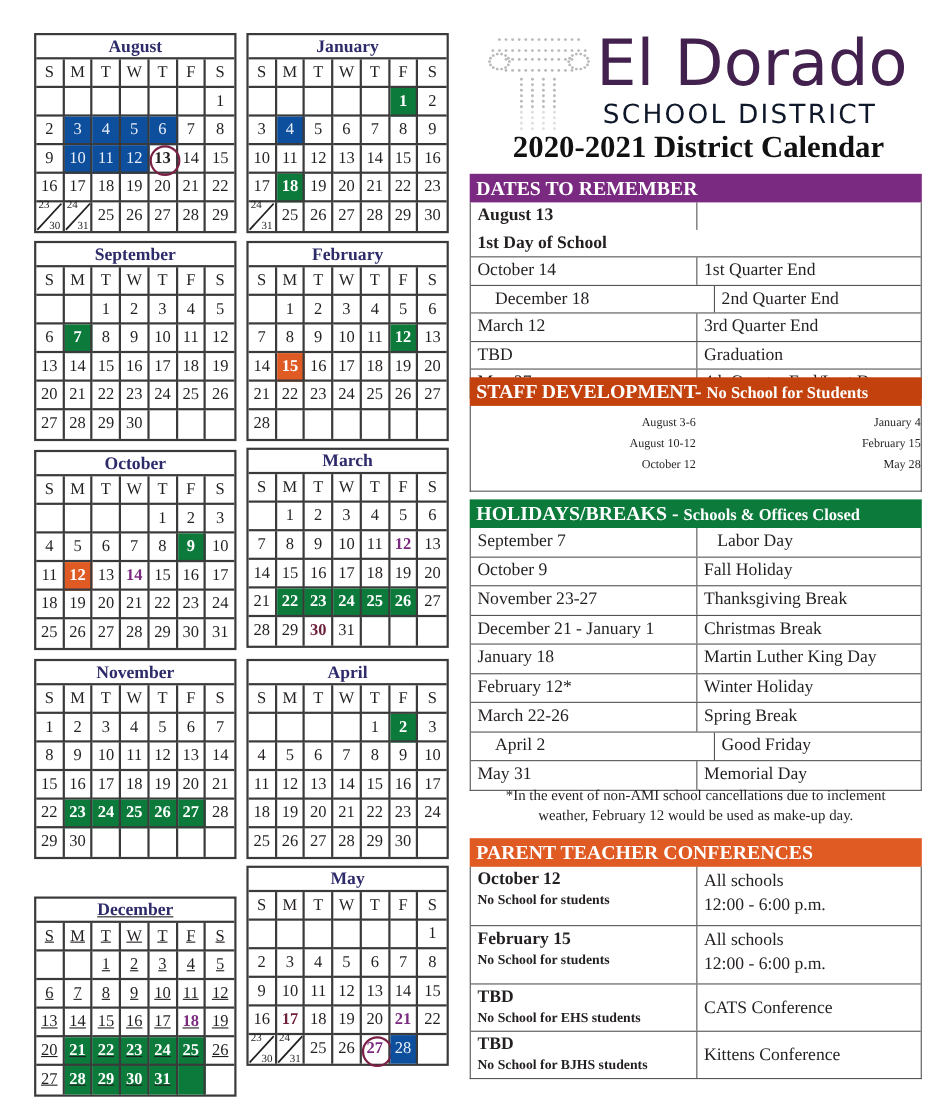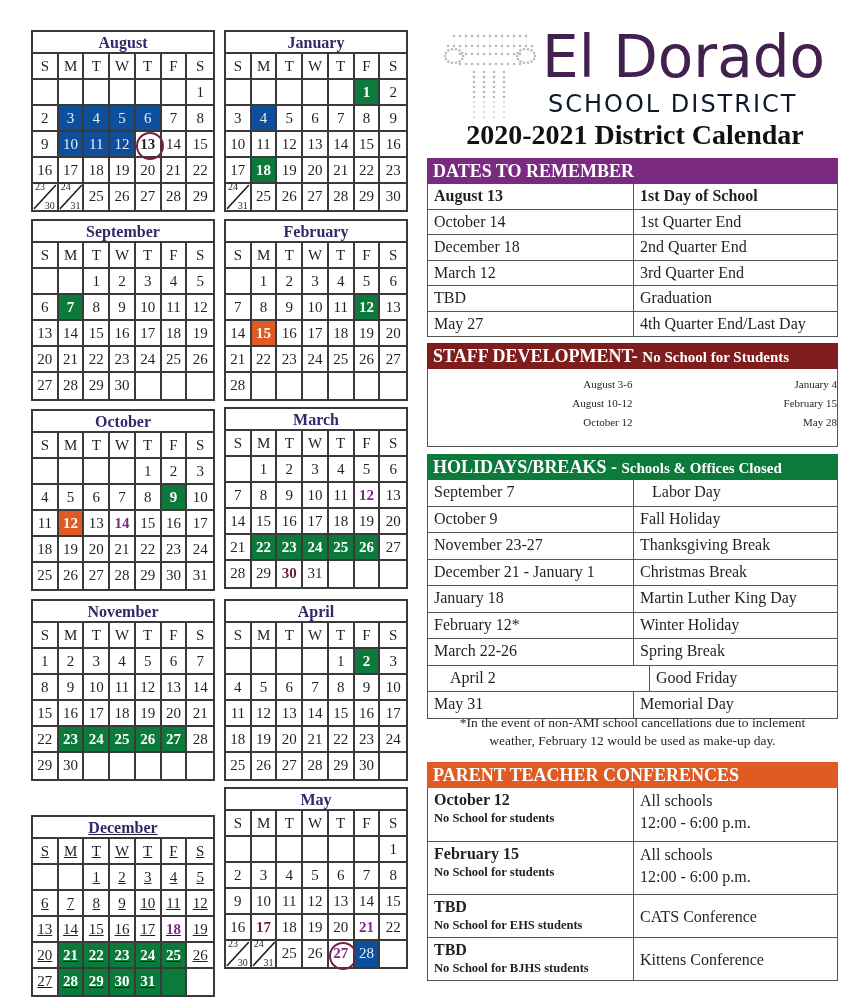--- a/index.html
+++ b/index.html
@@ -754,49 +754,49 @@
     </g>
   </svg>
   <div class="logo-name">El Dorado</div>
   <div class="logo-sub">SCHOOL DISTRICT</div>
 </div>
 <div class="doc-title">2020-2021 District Calendar</div>
 
 <div class="panel" style="top:158px;">
   <div class="panel-head" style="background:#7a2a80;">DATES TO REMEMBER</div>
   <div class="tbl" id="dtr-table">
-      <div class="row first" style="border-top: none;">
+      <div class="row first" style="border-top: none; flex-direction: column;">
         <div class="c1" style="line-height: 24.5px;">August 13</div>
         <div class="c2" style="line-height: 24.5px;">1st Day of School</div>
       </div>
       <div class="row">
         <div class="c1" style="line-height: 24.5px;">October 14</div>
         <div class="c2" style="line-height: 24.5px;">1st Quarter End</div>
       </div>
       <div class="row">
-        <div class="c1" style="line-height: 24.5px;">December 18</div>
+        <div class="c1" style="line-height: 24.5px; margin-left: 16px;">December 18</div>
         <div class="c2" style="line-height: 24.5px;">2nd Quarter End</div>
       </div>
       <div class="row">
         <div class="c1" style="line-height: 24.5px;">March 12</div>
         <div class="c2" style="line-height: 24.5px;">3rd Quarter End</div>
       </div>
       <div class="row">
         <div class="c1" style="line-height: 24.5px;">TBD</div>
         <div class="c2" style="line-height: 24.5px;">Graduation</div>
       </div>
       <div class="row">
         <div class="c1" style="line-height: 24.5px;">May 27</div>
         <div class="c2" style="line-height: 24.5px;">4th Quarter End/Last Day</div>
       </div>
     </div>
 </div>
 
 <div class="panel" style="top:343px;">
-  <div class="panel-head" style="background:#7f1d1d;">
+  <div class="panel-head" style="background:#c2410c;">
     <span>STAFF DEVELOPMENT-</span>
     <span class="small">No School for Students</span>
   </div>
   <div class="staff-body">
     <div class="staff-col" id="staff-left">
         <div>August 3-6</div>
         <div>August 10-12</div>
         <div>October 12</div>
       </div>
     <div class="staff-col" id="staff-right">

